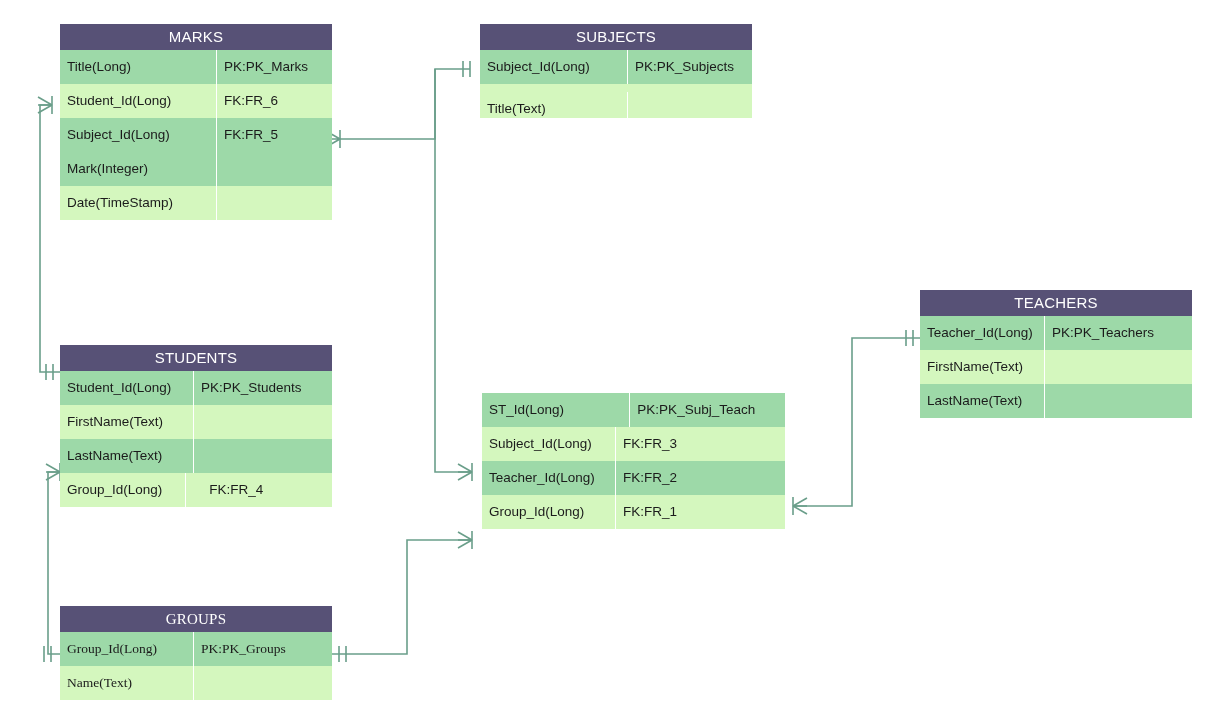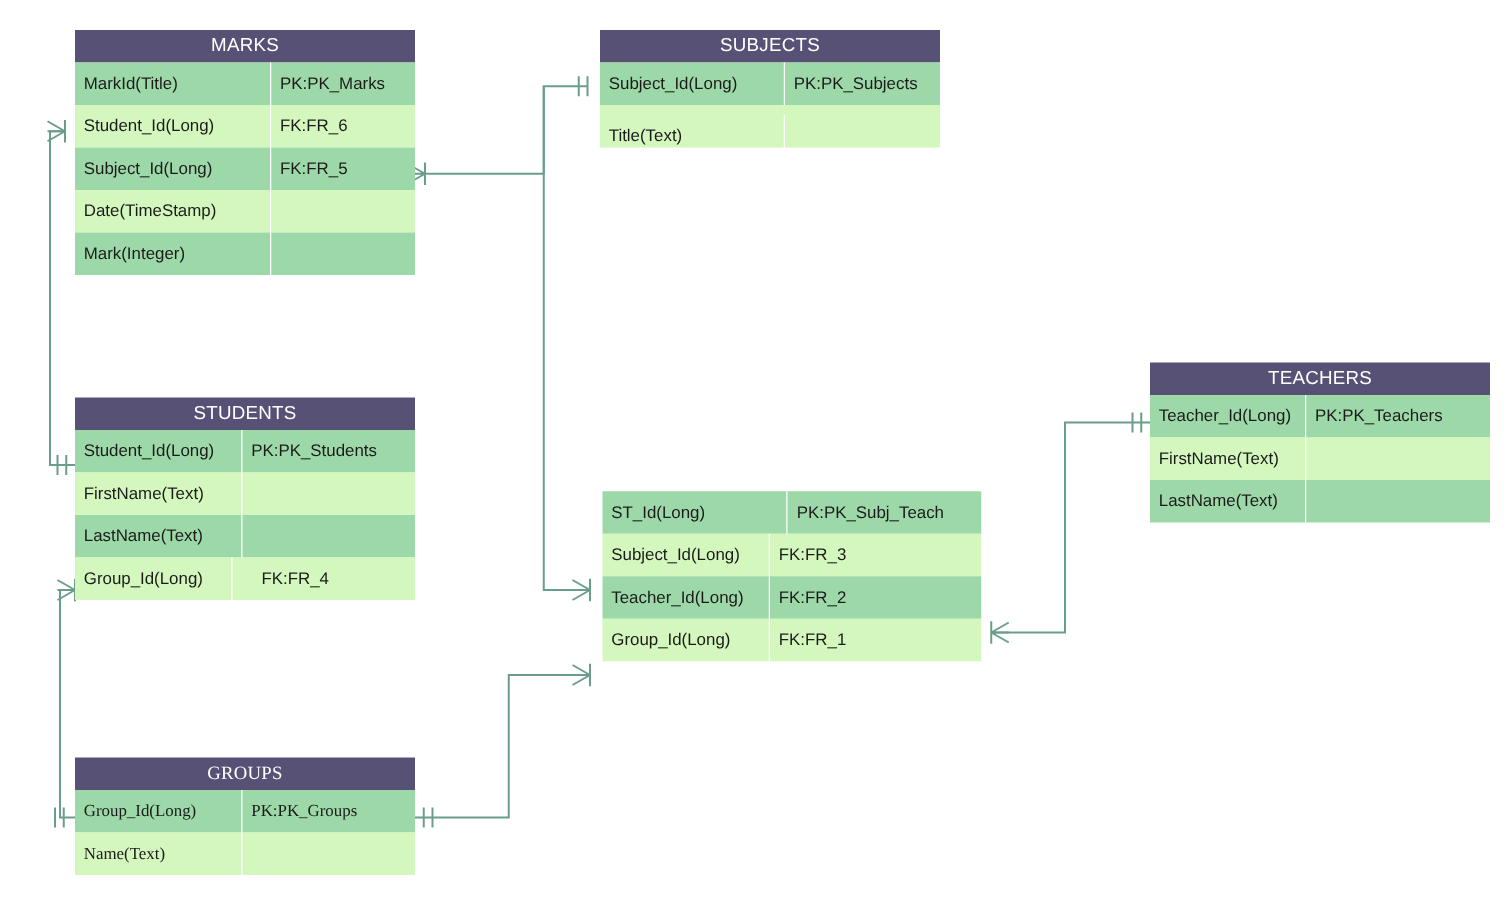--- a/index.html
+++ b/index.html
@@ -112,39 +112,39 @@
         <path d="M 906 330 L 906 346 M 913 330 L 913 346"></path>
       </g>
 
     </g>
   </svg>
 
   <div id="entity-layer">
       <div class="entity" style="left: 60px; top: 24px; width: 272px;">
         <div class="entity-header">MARKS</div>
         <div class="attr-row odd">
-          <div class="attr-name" style="width: 157px;">MarkId(Title)</div>
+          <div class="attr-name" style="width: 157px;">Title(Long)</div>
           <div class="attr-key" style="width: 115px;">PK:PK_Marks</div>
         </div>
         <div class="attr-row even">
           <div class="attr-name" style="width: 157px;">Student_Id(Long)</div>
           <div class="attr-key" style="width: 115px;">FK:FR_6</div>
         </div>
         <div class="attr-row odd">
           <div class="attr-name" style="width: 157px;">Subject_Id(Long)</div>
           <div class="attr-key" style="width: 115px;">FK:FR_5</div>
         </div>
+        <div class="attr-row odd">
+          <div class="attr-name" style="width: 157px;">Mark(Integer)</div>
+          <div class="attr-key" style="width: 115px;"></div>
+        </div>
         <div class="attr-row even">
           <div class="attr-name" style="width: 157px;">Date(TimeStamp)</div>
           <div class="attr-key" style="width: 115px;"></div>
         </div>
-        <div class="attr-row odd">
-          <div class="attr-name" style="width: 157px;">Mark(Integer)</div>
-          <div class="attr-key" style="width: 115px;"></div>
-        </div>
       </div>
       <div class="entity" style="left: 480px; top: 24px; width: 272px;">
         <div class="entity-header">SUBJECTS</div>
         <div class="attr-row odd">
           <div class="attr-name" style="width: 148px;">Subject_Id(Long)</div>
           <div class="attr-key" style="width: 124px;">PK:PK_Subjects</div>
         </div>
         <div class="attr-row even">
           <div class="attr-name" style="width: 148px; margin-top: 16px;">Title(Text)</div>
           <div class="attr-key" style="width: 124px;"></div>
@@ -158,21 +158,21 @@
         </div>
         <div class="attr-row even">
           <div class="attr-name" style="width: 125px;">FirstName(Text)</div>
           <div class="attr-key" style="width: 147px;"></div>
         </div>
         <div class="attr-row odd">
           <div class="attr-name" style="width: 125px;">LastName(Text)</div>
           <div class="attr-key" style="width: 147px;"></div>
         </div>
       </div>
-      <div class="entity" style="left: 60px; top: 318px; width: 272px;">
+      <div class="entity" style="left: 60px; top: 345px; width: 272px;">
         <div class="entity-header">STUDENTS</div>
         <div class="attr-row odd">
           <div class="attr-name" style="width: 134px;">Student_Id(Long)</div>
           <div class="attr-key" style="width: 138px;">PK:PK_Students</div>
         </div>
         <div class="attr-row even">
           <div class="attr-name" style="width: 134px;">FirstName(Text)</div>
           <div class="attr-key" style="width: 138px;"></div>
         </div>
         <div class="attr-row odd">

